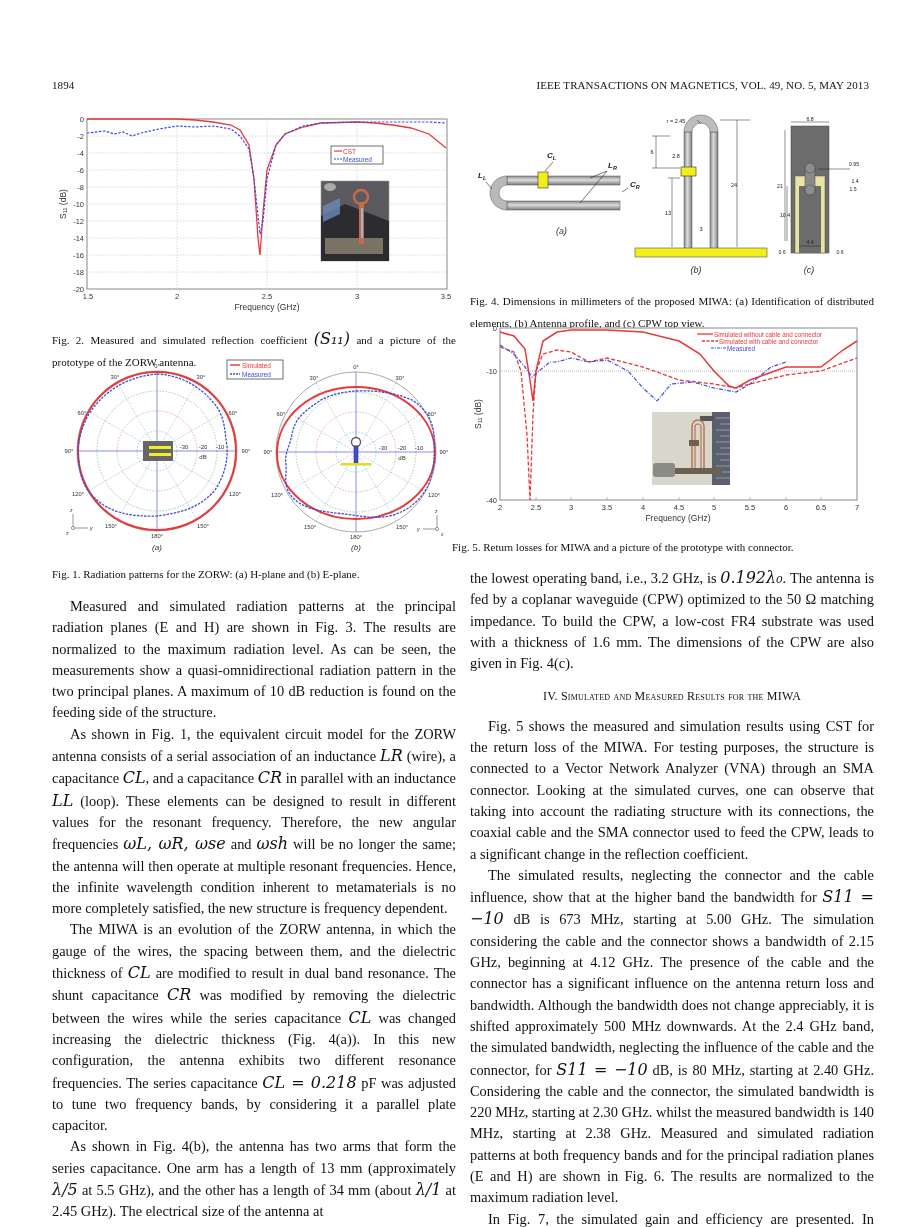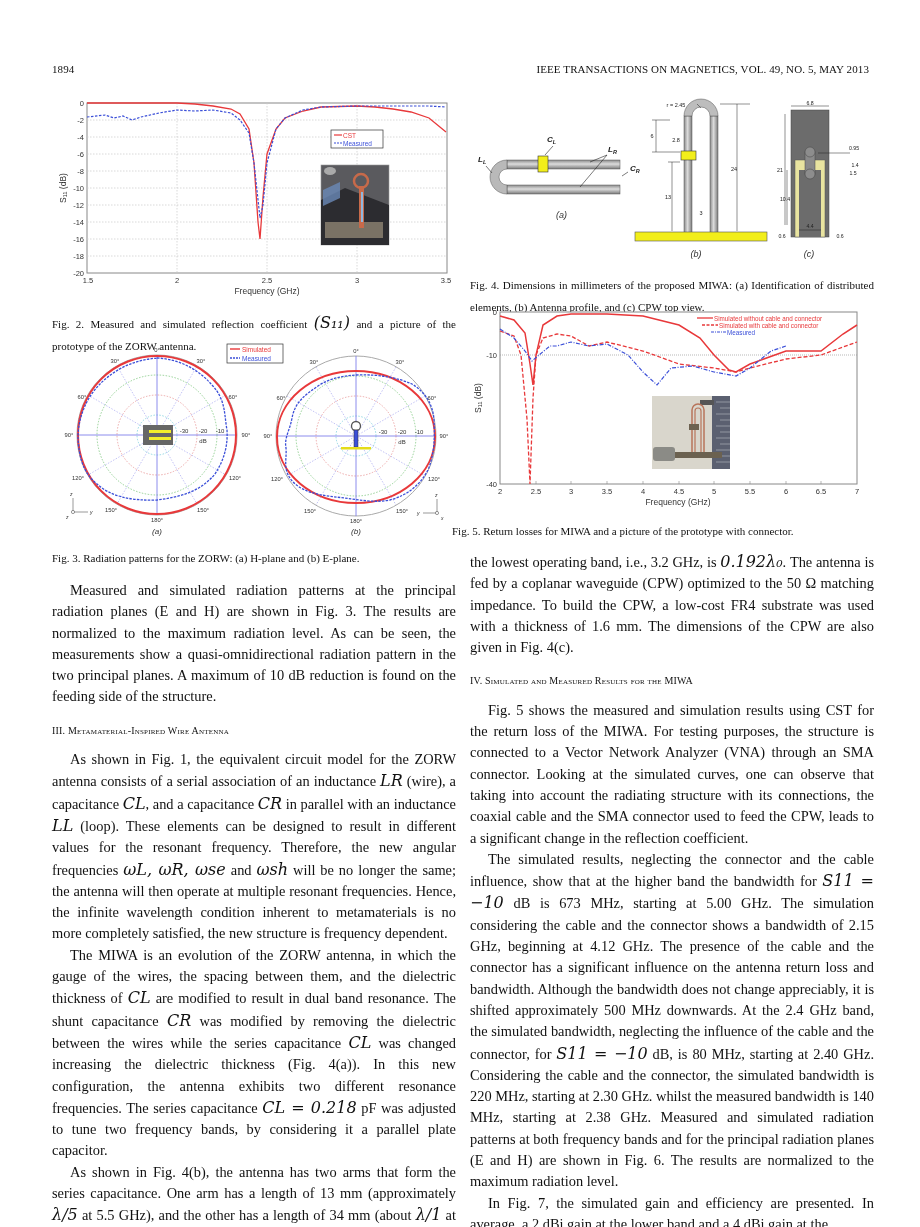--- a/index.html
+++ b/index.html
@@ -1,24 +1,24 @@
 <!DOCTYPE html>
 <html><head>
 <meta charset="utf-8">
 <style>
   html, body { margin:0; padding:0; background:#ffffff; }
   body { width:920px; height:1227px; position:relative; overflow:hidden;
          font-family:"Liberation Serif", "DejaVu Serif", serif; color:#111; }
-  .abs { position:absolute; }
+  .abs { position:absolute;margin-top:16px; }
   .running-head { font-size:11px; top:63px; letter-spacing:0.1px; }
   .caption { font-size:11px; line-height:22px; text-align:justify; }
   .body-text { font-size:14.4px; line-height:21.3px; text-align:justify; hyphens:manual; }
   .body-text p { margin:0; text-indent:0; }
   .body-text p.ind { text-indent:18px; }
-  .sec-head { font-size:10px; text-align:left; font-variant:small-caps; letter-spacing:0.2px; }
+  .sec-head { font-size:12px; text-align:center; font-variant:small-caps; letter-spacing:0.2px; }
   .math { font-style:italic; font-family:"DejaVu Serif", serif; font-size:16px; }
   svg text { font-family:"Liberation Sans", "DejaVu Sans", sans-serif; }
 </style>
 </head>
 <body>
 
 <div class="abs running-head" style="left:52px;">1894</div>
 <div class="abs running-head" style="right:51px;text-align:center;">IEEE TRANSACTIONS ON MAGNETICS, VOL. 49, NO. 5, MAY 2013</div>
 
 <div class="abs" style="left:48px; top:92px; width:412px; height:212px;">
@@ -197,25 +197,24 @@
   <text x="242" y="351.5" font-size="6.5" fill="#e8383a">Simulated</text>
   <line x1="230" y1="358" x2="240" y2="358" stroke="#3b4fd8" stroke-width="1.3" stroke-dasharray="2,1"></line>
   <text x="242" y="360.5" font-size="6.5" fill="#3b4fd8">Measured</text>
   <g font-family="DejaVu Serif, serif" font-style="italic" font-size="8" fill="#333" text-anchor="middle">
     <text x="157" y="534">(a)</text>
     <text x="356" y="534">(b)</text>
   </g>
 </svg>
 </div>
 
-<div class="abs caption" style="left:52px; top:547px; width:404px;">Fig. 3.   Radiation patterns for the ZORW: (a) H-plane and (b) E-plane.</div>
+<div class="abs caption" style="left:52px; top:547px; width:404px;">Fig. 1.   Radiation patterns for the ZORW: (a) H-plane and (b) E-plane.</div>
 
 <div class="abs body-text" style="left:52px; top:580px; width:404px;">
   <p class="ind">Measured and simulated radiation patterns at the principal radiation planes (E and H) are shown in Fig. 3. The results are normalized to the maximum radiation level. As can be seen, the measurements show a quasi-omnidirectional radiation pattern in the two principal planes. A maximum of 10 dB reduction is found on the feeding side of the structure.</p>
-  <div class="sec-head" style="margin:12px 0 8px 0;">III. Metamaterial-Inspired Wire Antenna</div>
   <p class="ind"><span>As shown in Fig. 1, the equivalent circuit model for the ZORW antenna consists of a serial association of an inductance </span><span class="math">LR</span><span> (wire), a capacitance </span><span class="math">CL</span><span>, and a capacitance </span><span class="math">CR</span><span> in parallel with an inductance </span><span class="math">LL</span><span> (loop). These elements can be designed to result in different values for the resonant frequency. Therefore, the new angular frequencies </span><span class="math">ωL, ωR, ωse</span><span> and </span><span class="math">ωsh</span><span> will be no longer the same; the antenna will then operate at multiple resonant frequencies. Hence, the infinite wavelength condition inherent to metamaterials is no more completely satisfied, the new structure is frequency dependent.</span></p>
   <p class="ind"><span>The MIWA is an evolution of the ZORW antenna, in which the gauge of the wires, the spacing between them, and the dielectric thickness of </span><span class="math">CL</span><span> are modified to result in dual band resonance. The shunt capacitance </span><span class="math">CR</span><span> was modified by removing the dielectric between the wires while the series capacitance </span><span class="math">CL</span><span> was changed increasing the dielectric thickness (Fig. 4(a)). In this new configuration, the antenna exhibits two different resonance frequencies. The series capacitance </span><span class="math">CL = 0.218</span><span> pF was adjusted to tune two frequency bands, by considering it a parallel plate capacitor.</span></p>
   <p class="ind"><span>As shown in Fig. 4(b), the antenna has two arms that form the series capacitance. One arm has a length of 13 mm (approximately </span><span class="math">λ/5</span><span> at 5.5 GHz), and the other has a length of 34 mm (about </span><span class="math">λ/1</span><span> at 2.45 GHz). The electrical size of the antenna at</span></p>
 </div>
 
 <div class="abs" style="left:465px; top:92px; width:410px; height:175px;">
 <svg width="410" height="175" viewBox="465 92 410 175" xmlns="http://www.w3.org/2000/svg">
   <defs>
     <linearGradient id="wire" x1="0" y1="0" x2="0" y2="1">
       <stop offset="0" stop-color="#8a8a8a"></stop>

